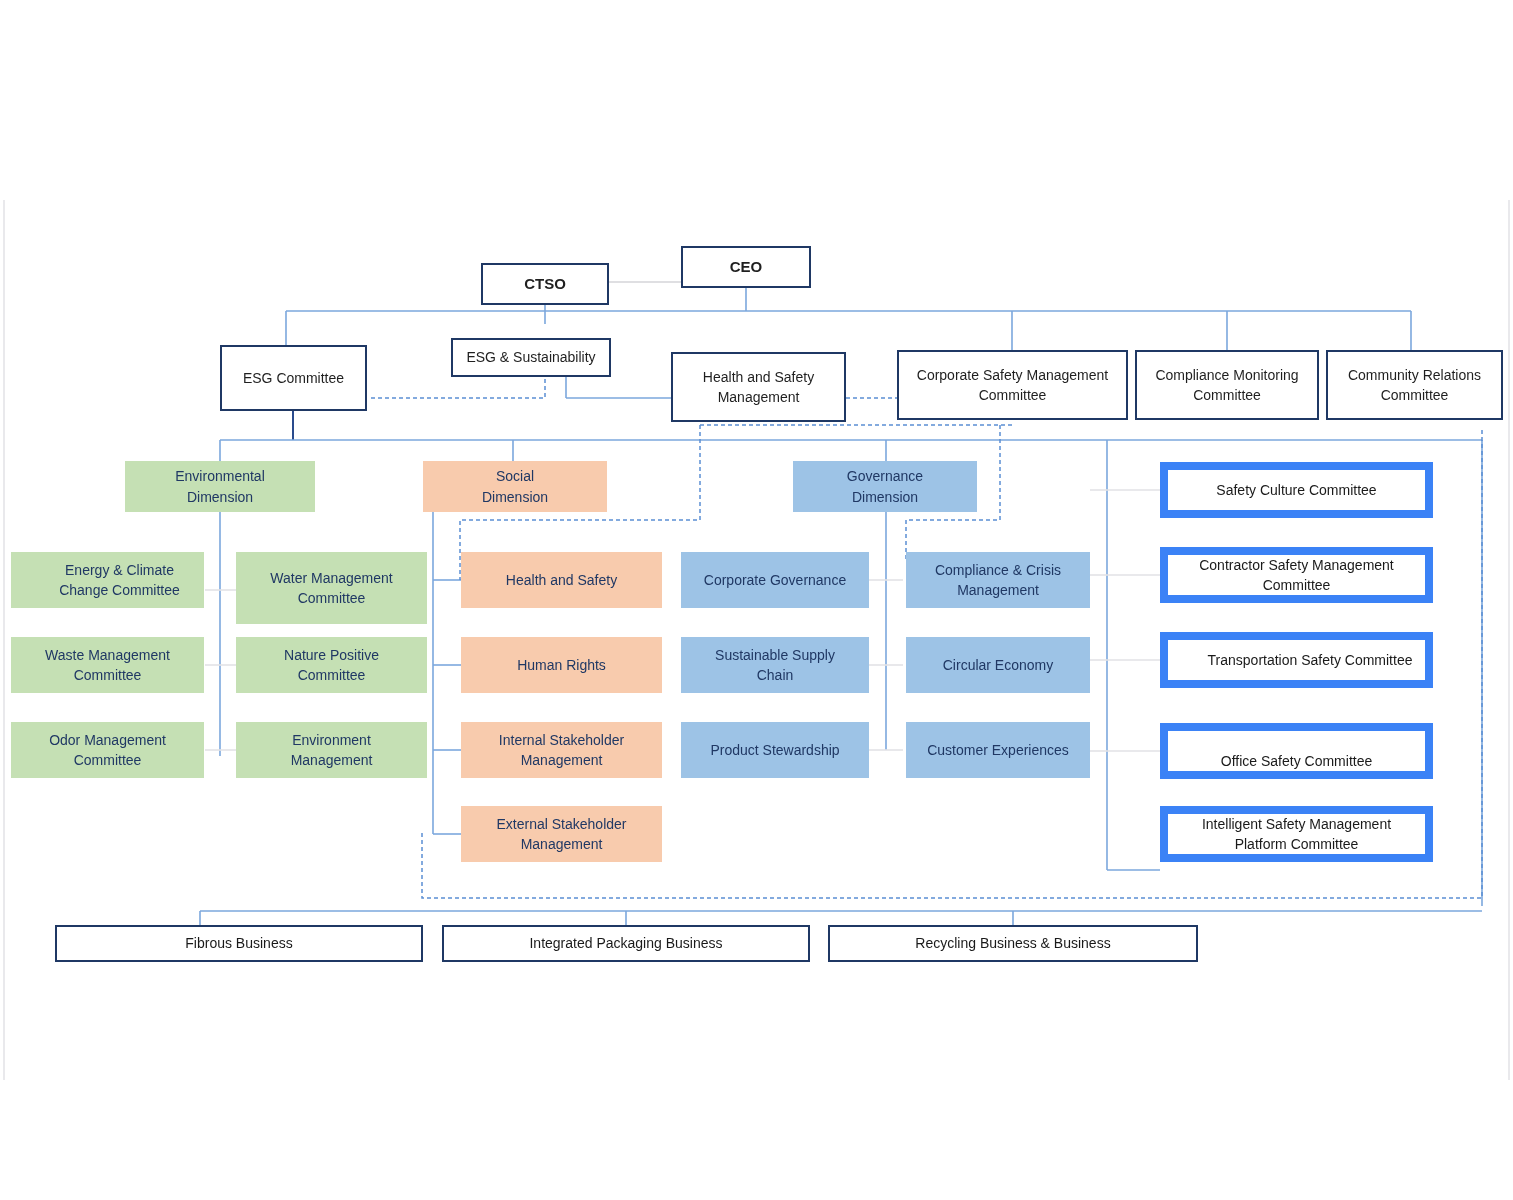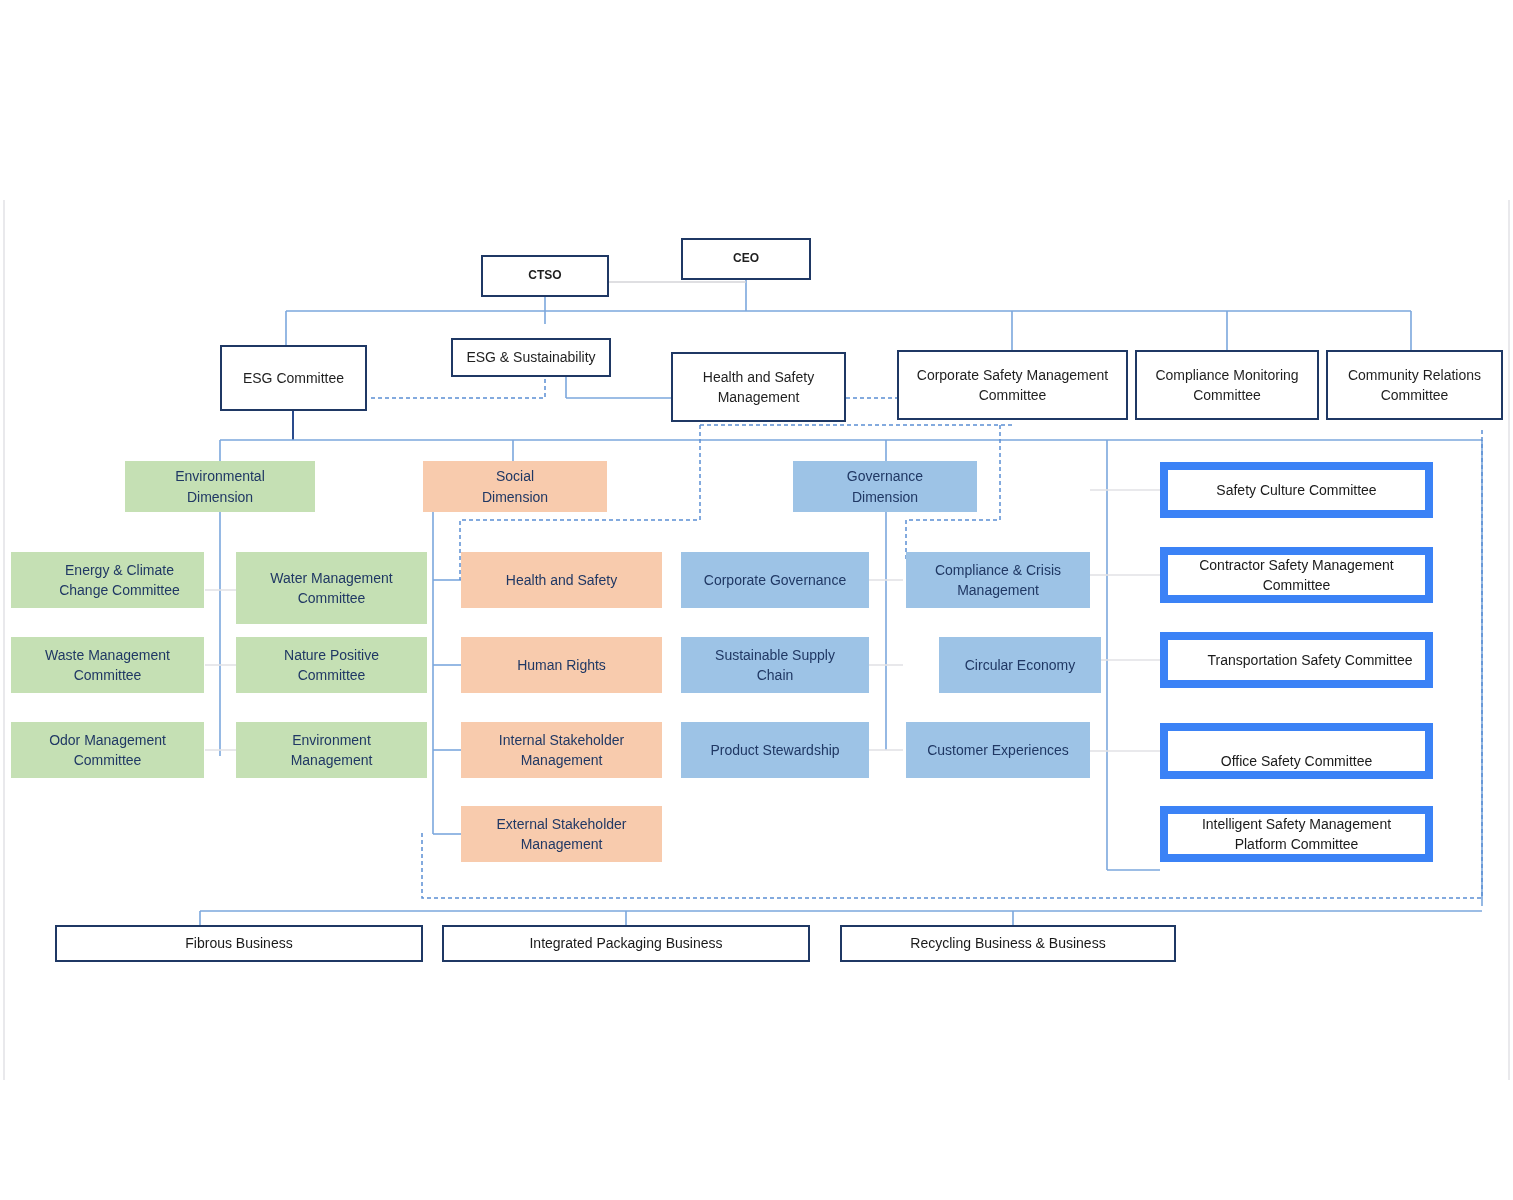--- a/index.html
+++ b/index.html
@@ -42,21 +42,21 @@
   .box-white-strong {
     background: #ffffff;
     border: 2px solid #1f3864;
     color: #1f1f1f;
   }
   
   .box-green  { background: #c5e0b4; border: none; }
   .box-orange { background: #f8cbad; border: none; }
   .box-blue   { background: #9dc3e6; border: none; }
   .fs14 { font-size: 14px; }
-  .fs15 { font-size: 12px; }
+  .fs15 { font-size: 15px; margin-top: 8px; }
   .bold { font-weight: bold; }
   .dark { color: #1a1a1a; }
 </style>
 </head>
 <body>
 
 <div id="stage">
 
   <svg id="canvas" viewBox="0 0 1513 1200" xmlns="http://www.w3.org/2000/svg">
     <g stroke="#7ba7dd" stroke-width="1.6" fill="none" stroke-linecap="butt">
@@ -242,21 +242,21 @@
     <span class="ln">Chain</span>
   </div>
   <div class="node box-blue fs14" style="left:681px;top:722px;width:188px;height:56px;">
     <span class="ln">Product Stewardship</span>
   </div>
 
   <div class="node box-blue fs14" style="left:906px;top:552px;width:184px;height:56px;">
     <span class="ln">Compliance &amp; Crisis</span>
     <span class="ln">Management</span>
   </div>
-  <div class="node box-blue fs14" style="left:906px;top:637px;width:162px;height:56px;margin-left:33px;">
+  <div class="node box-blue fs14" style="left:906px;top:637px;width:184px;height:56px;">
     <span class="ln">Circular Economy</span>
   </div>
   <div class="node box-blue fs14" style="left:906px;top:722px;width:184px;height:56px;">
     <span class="ln">Customer Experiences</span>
   </div>
 
   <div class="node box-white fs14 dark" style="left:1160px;top:462px;width:273px;height:56px;">
     <span class="ln">Safety Culture Committee</span>
   </div>
   <div class="node box-white fs14 dark" style="left:1160px;top:547px;width:273px;height:56px;">
@@ -273,17 +273,17 @@
     <span class="ln">Intelligent Safety Management</span>
     <span class="ln">Platform Committee</span>
   </div>
 
   <div class="node box-white-strong fs14 dark" style="left:55px;top:925px;width:368px;height:37px;">
     <span class="ln">Fibrous Business</span>
   </div>
   <div class="node box-white-strong fs14 dark" style="left:442px;top:925px;width:368px;height:37px;">
     <span class="ln">Integrated Packaging Business</span>
   </div>
-  <div class="node box-white-strong fs14 dark" style="left:828px;top:925px;width:336px;height:37px;margin-left:12px;">
+  <div class="node box-white-strong fs14 dark" style="left:828px;top:925px;width:370px;height:37px;">
     <span class="ln">Recycling Business &amp; Business</span>
   </div>
 
 </div>
 
 </body></html>

